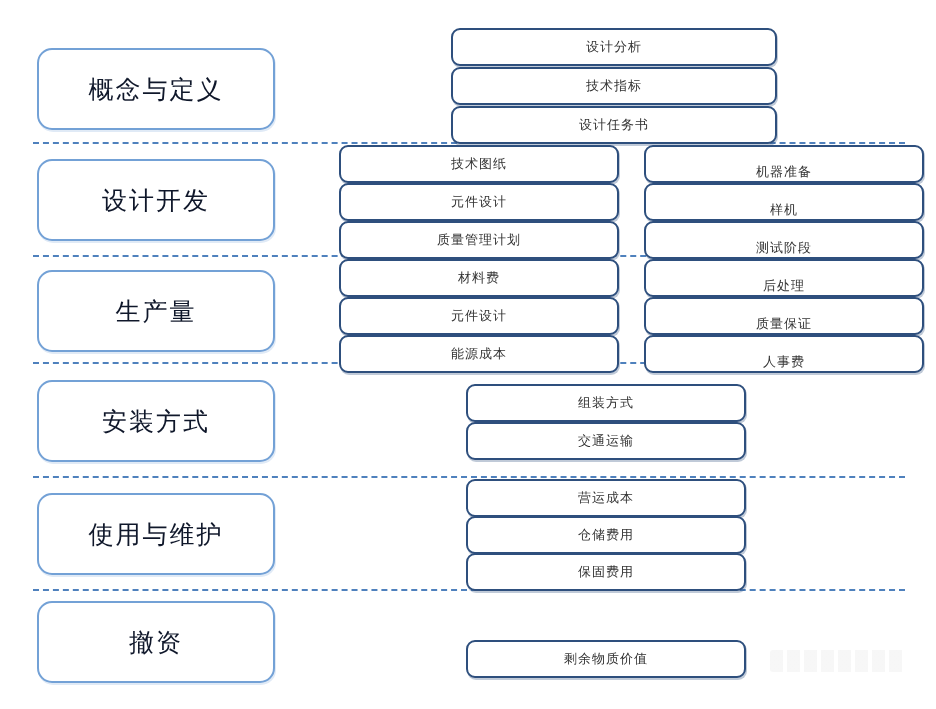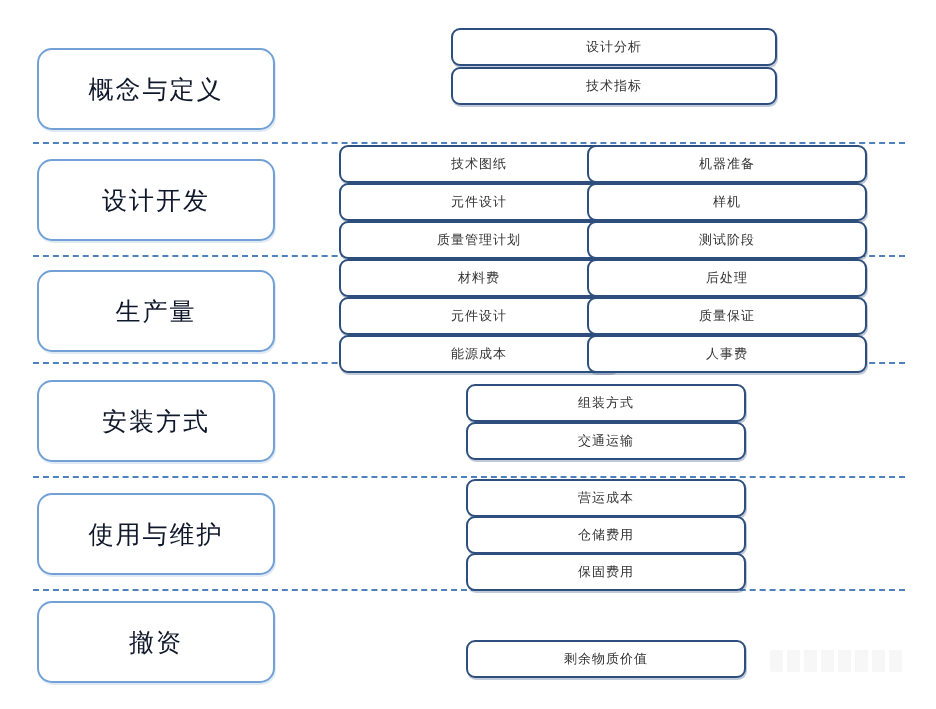--- a/index.html
+++ b/index.html
@@ -52,21 +52,21 @@
     align-items: center;
     justify-content: center;
     font-size: 13px;
     color: #333333;
     letter-spacing: 1px;
     z-index: 2;
     box-sizing: border-box;
   }
   .col-c1 { left: 451px; width: 326px; }   
   .col-l  { left: 322px; width: 280px; margin-left: 17px; }   
-  .col-r  { left: 587px; width: 280px; }   
+  .col-r  { left: 644px; width: 280px; align-items: flex-end; }   
   .col-c2 { left: 466px; width: 280px; }   
   .watermark {
     position: absolute;
     left: 770px;
     top: 650px;
     width: 135px;
     height: 22px;
     background: repeating-linear-gradient(90deg, #f6f6f6 0 13px, #ffffff 13px 17px);
     border-radius: 3px;
     opacity: 0.9;
@@ -101,20 +101,23 @@
     </div>
   <div class="phase" style="top:601px">
       <span>撤资</span>
     </div>
 
   <div class="item col-c1" style="top:28px">
       <span>设计分析</span>
     </div>
   <div class="item col-c1" style="top:67px">
       <span>技术指标</span>
+    </div>
+  <div class="item col-c1" style="top:106px">
+      <span>设计任务书</span>
     </div>
 
   <div class="item col-l" style="top:145px">
       <span>技术图纸</span>
     </div>
   <div class="item col-l" style="top:183px">
       <span>元件设计</span>
     </div>
   <div class="item col-l" style="top:221px">
       <span>质量管理计划</span>

